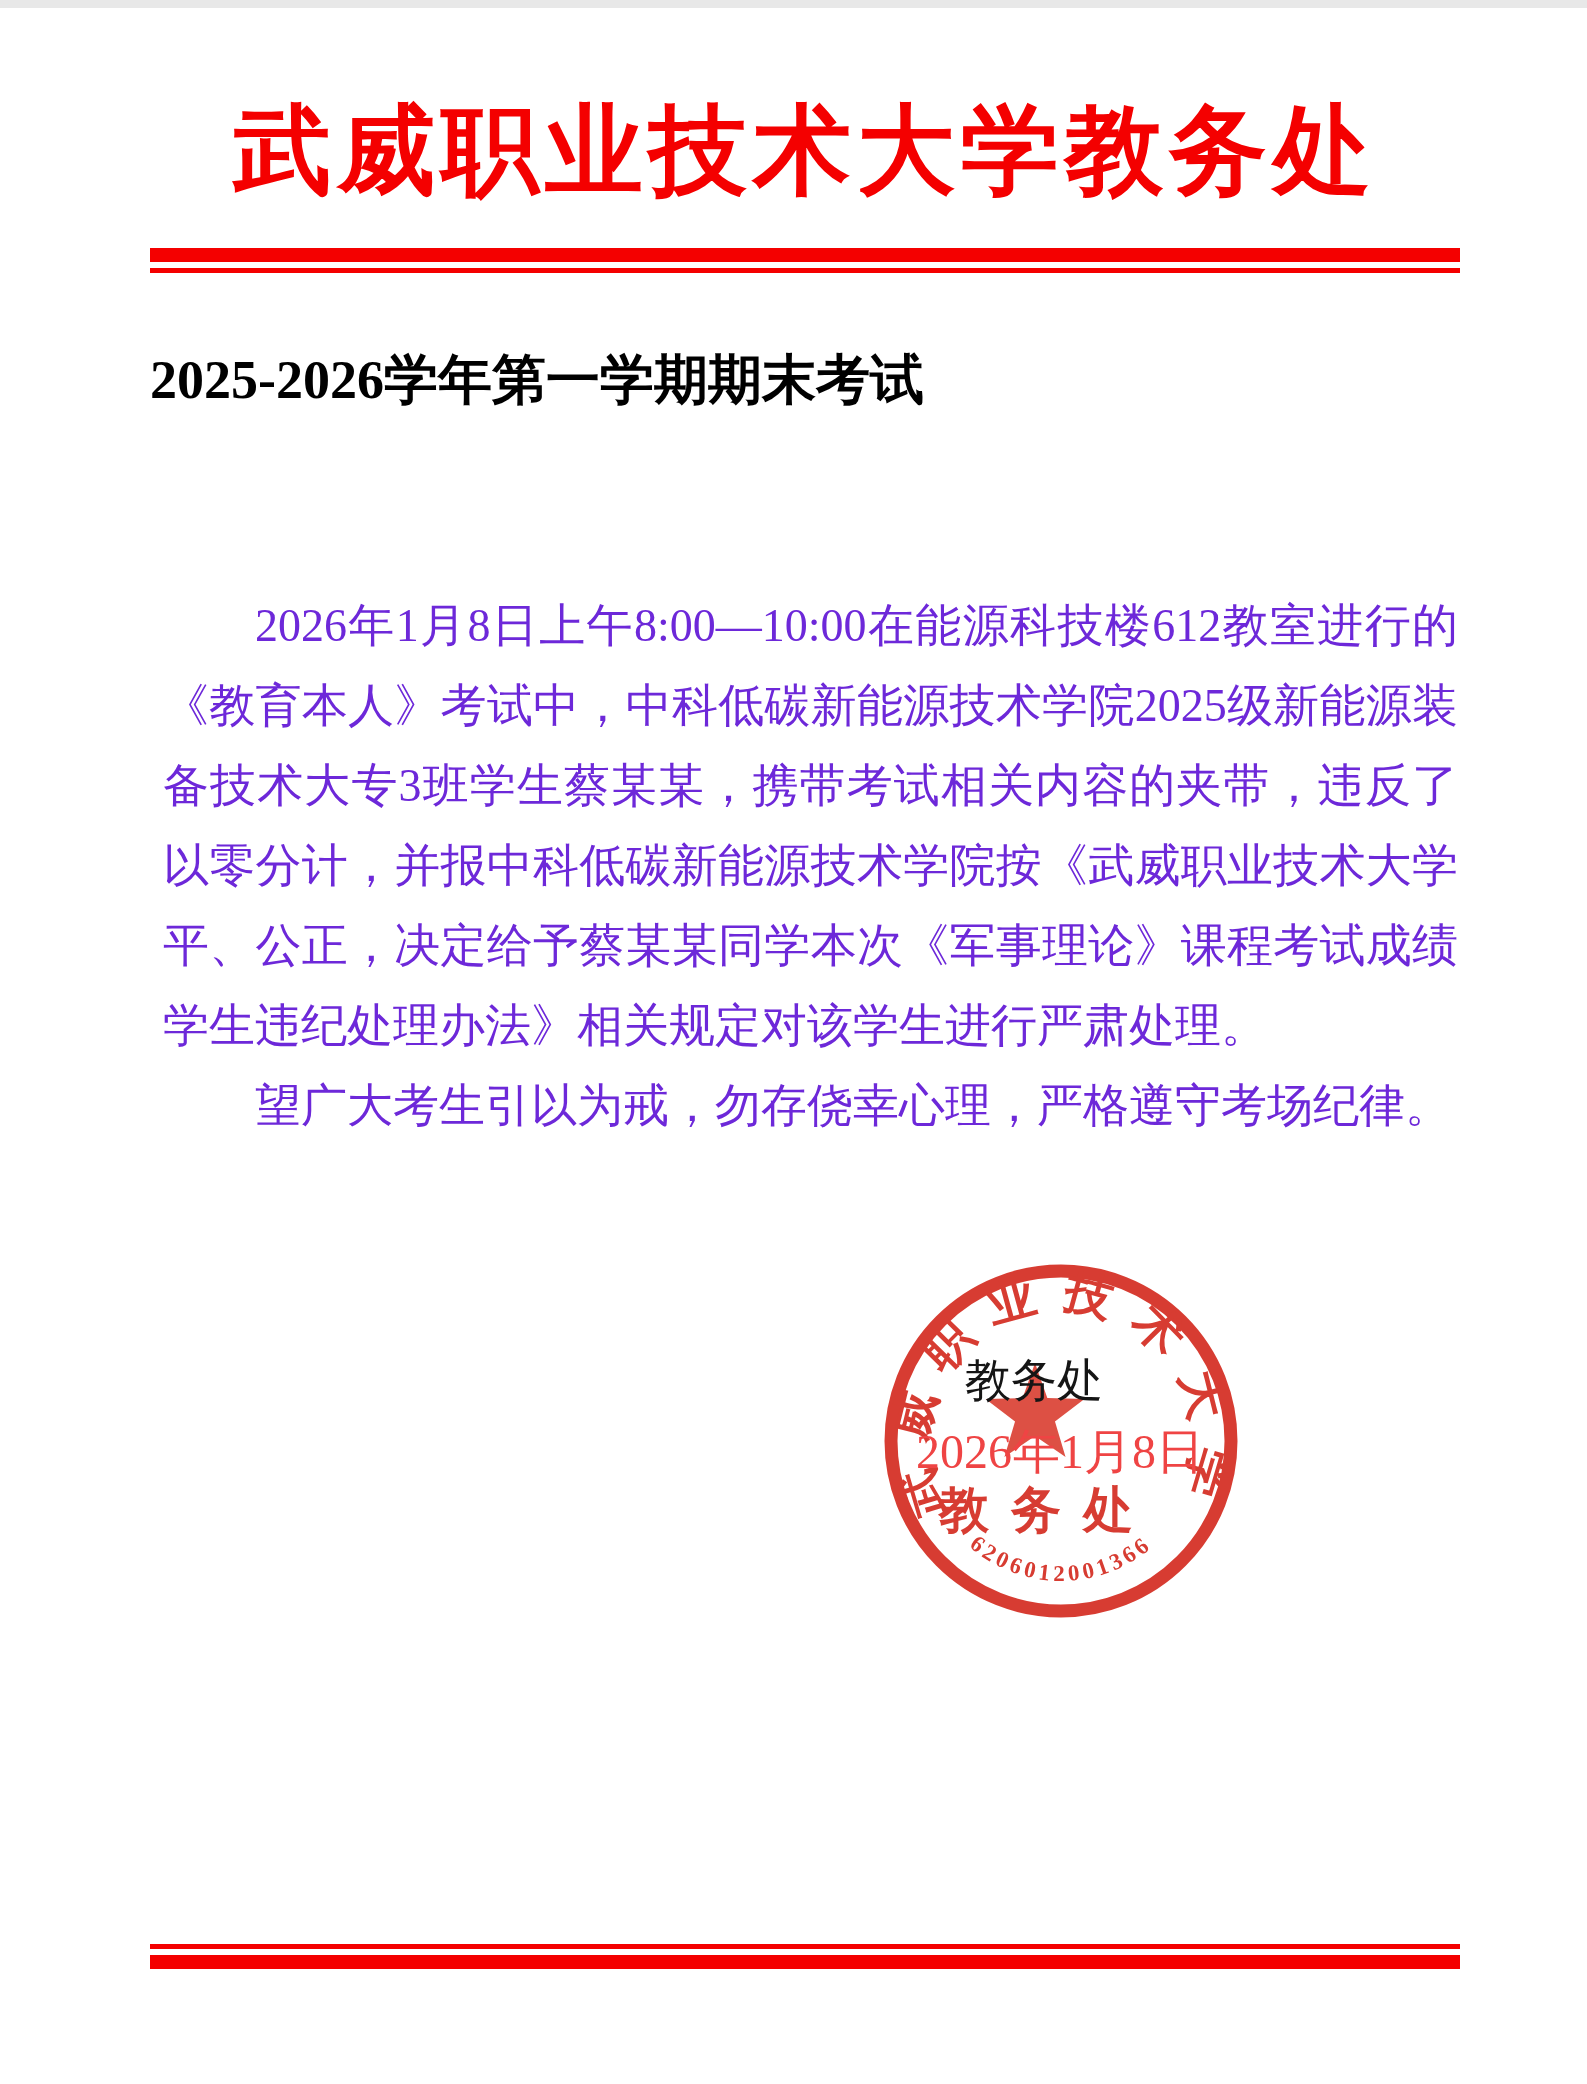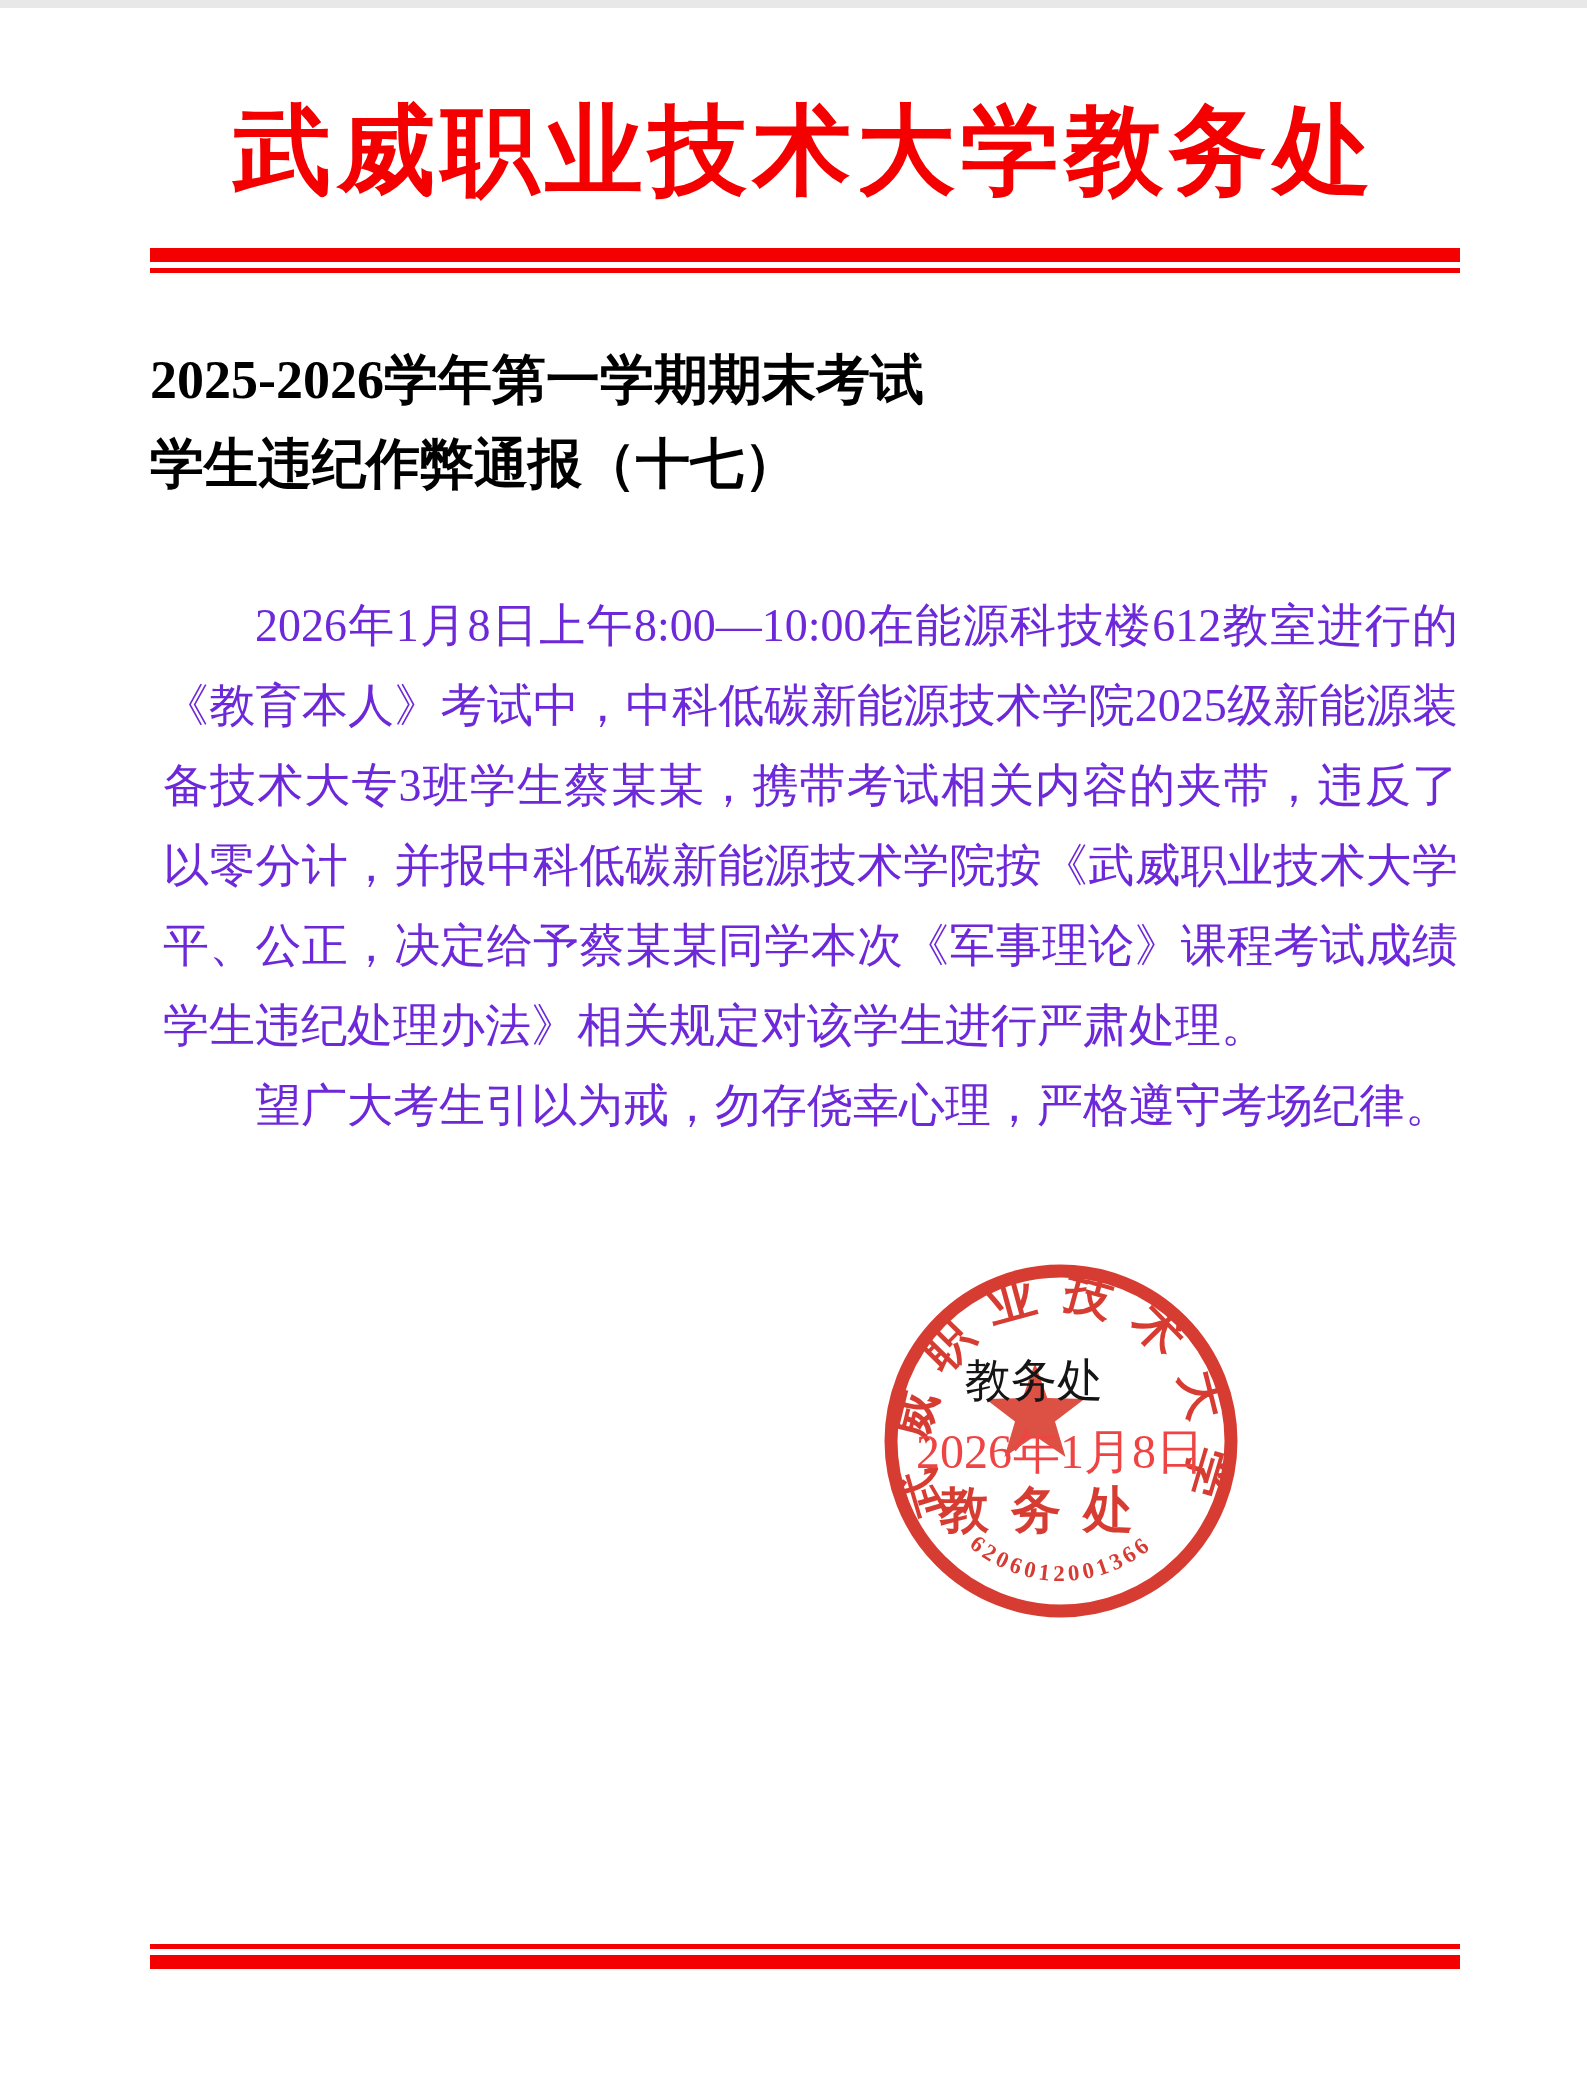--- a/index.html
+++ b/index.html
@@ -99,21 +99,20 @@
 <body>
 
 <div class="page">
 
   <h1 class="org-header">武威职业技术大学教务处</h1>
   <div class="rule rule-top-thick"></div>
   <div class="rule rule-top-thin"></div>
 
   <h2 class="doc-title">
     <span>2025-2026学年第一学期期末考试</span><br>
-    <span>学生违纪作弊通报（十七）</span>
   </h2>
 
   <div class="body-text">
     <div class="body-line just indent">2026年1月8日上午8:00—10:00在能源科技楼612教室进行的</div>
     <div class="body-line just">《教育本人》考试中，中科低碳新能源技术学院2025级新能源装</div>
     <div class="body-line just">备技术大专3班学生蔡某某，携带考试相关内容的夹带，违反了</div>
     <div class="body-line just">以零分计，并报中科低碳新能源技术学院按《武威职业技术大学</div>
     <div class="body-line just">平、公正，决定给予蔡某某同学本次《军事理论》课程考试成绩</div>
     <div class="body-line endline">学生违纪处理办法》相关规定对该学生进行严肃处理。</div>
     <div class="body-line endline indent">望广大考生引以为戒，勿存侥幸心理，严格遵守考场纪律。</div>

